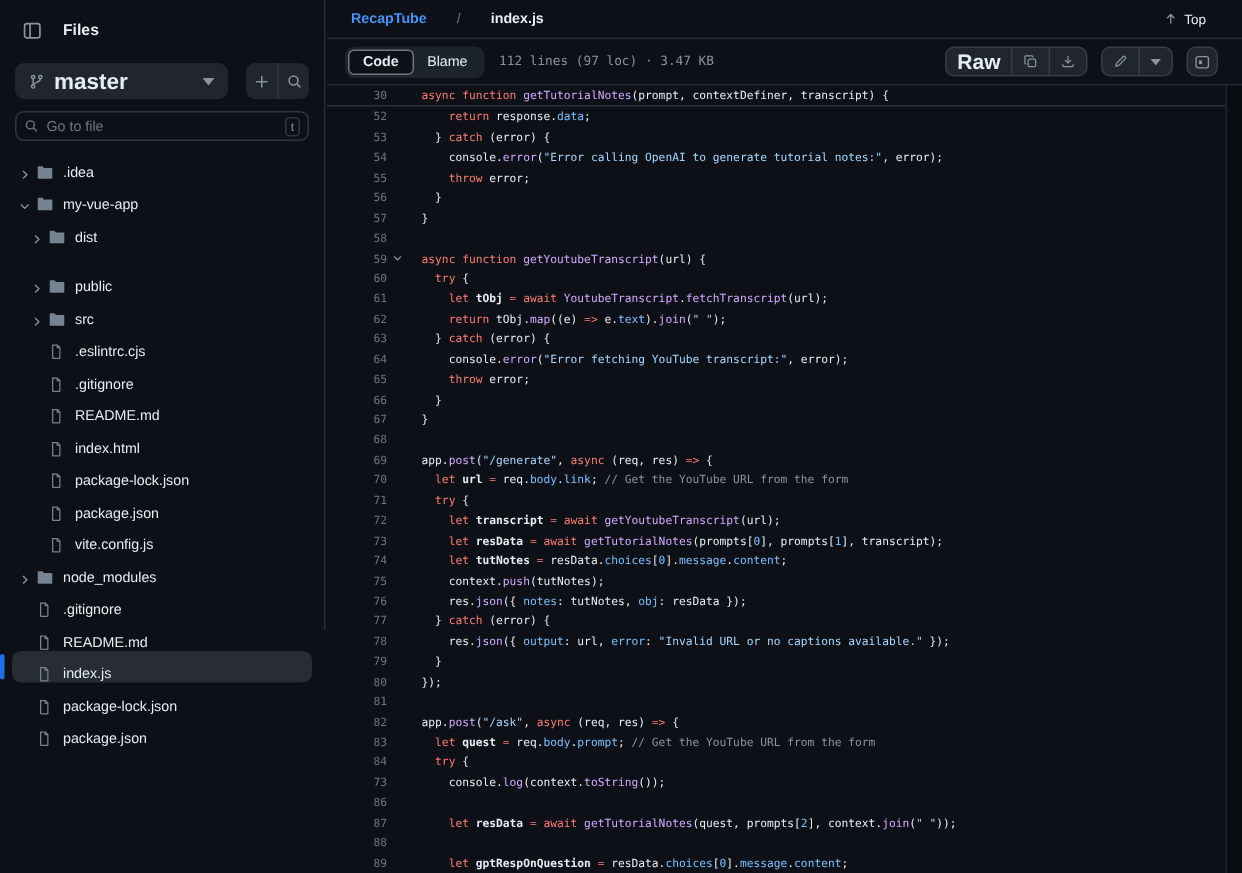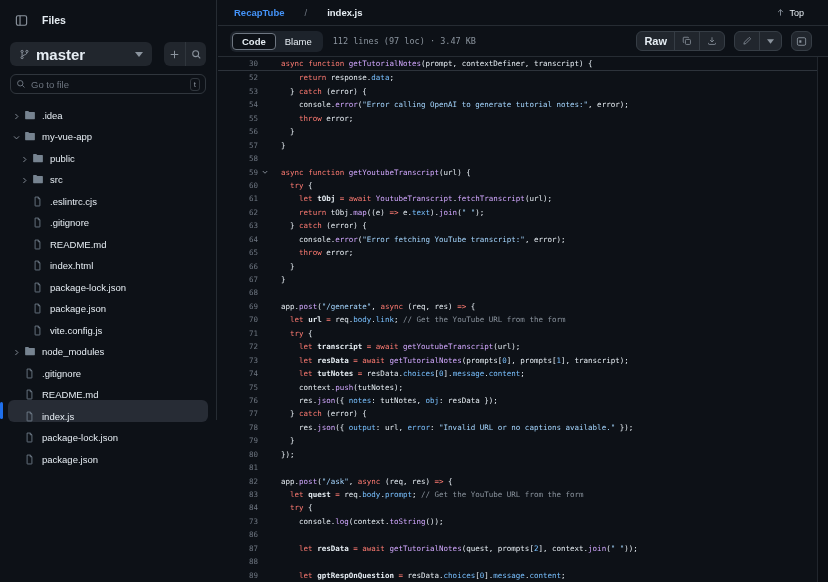--- a/index.html
+++ b/index.html
@@ -48,21 +48,21 @@
   .top-btn{margin-left:auto;display:flex;align-items:center;gap:4px;font-size:9px;font-weight:500;color:var(--text)}
   .top-btn .ticon{color:var(--muted)}
 
   .toolbar{height:31px;border-bottom:1px solid var(--border);display:flex;align-items:center;padding:0 16px 0 12px;gap:10px}
   .seg{display:flex;align-items:center;background:#1d232b;border-radius:6px;padding:2px}
   .seg-item{font-size:9.5px;padding:2px 9px;border-radius:4px;color:var(--text)}
   .seg-item.active{background:var(--bg);border:1px solid #6e7681;font-weight:600}
   .meta{font-family:"DejaVu Sans Mono",monospace;font-size:8.5px;color:var(--muted)}
   .tb-right{margin-left:auto;display:flex;align-items:center;gap:9px}
   .btn-group{display:flex;height:20px;border:1px solid var(--btn-border);border-radius:6px;overflow:hidden;background:var(--btn-bg)}
-  .btn-group button{display:flex;align-items:center;justify-content:center;padding:0 7px;color:var(--muted);font-size:11px}
+  .btn-group button{display:flex;align-items:center;justify-content:center;padding:0 7px;color:var(--muted);font-size:14px}
   .btn-group button.txt{color:var(--text);font-weight:600}
   .btn-group button + button{border-left:1px solid var(--btn-border)}
   .sq-btn{width:21px;height:20px;border:1px solid var(--btn-border);border-radius:6px;background:var(--btn-bg);display:flex;align-items:center;justify-content:center;color:var(--muted)}
 
   
   .code{position:absolute;left:0;right:11px;top:57px;bottom:0;font-family:"DejaVu Sans Mono",monospace;font-size:7.5px;overflow:hidden}
   .cl{position:relative;line-height:13.45px;height:13.45px;white-space:pre}
   .sticky .cl{background:var(--bg)}
   .sticky{border-bottom:1px solid #2d333b}
   .ln{position:absolute;left:0;top:0;width:40px;text-align:right;color:var(--faint);cursor:pointer}
@@ -163,20 +163,33 @@
             </svg>
           </span>
           <span class="ticon fico">
             <svg width="12" height="12" viewBox="0 0 16 16" fill="currentColor">
               <path d="M1.5 3.2c0-.4.3-.7.7-.7h3.4l1.5 1.4h6.7c.4 0 .7.3.7.7v8.2c0 .4-.3.7-.7.7H2.2c-.4 0-.7-.3-.7-.7z"></path>
             </svg>
           </span>
           <span class="lbl">my-vue-app</span>
         </div>
         <div class="trow" style="padding-left: 10px;">
+          <span class="ticon chev">
+            <svg width="9" height="9" viewBox="0 0 16 16" fill="none" stroke="currentColor" stroke-width="1.6">
+              <path d="M6 3.5L10.5 8 6 12.5"></path>
+            </svg>
+          </span>
+          <span class="ticon fico">
+            <svg width="12" height="12" viewBox="0 0 16 16" fill="currentColor">
+              <path d="M1.5 3.2c0-.4.3-.7.7-.7h3.4l1.5 1.4h6.7c.4 0 .7.3.7.7v8.2c0 .4-.3.7-.7.7H2.2c-.4 0-.7-.3-.7-.7z"></path>
+            </svg>
+          </span>
+          <span class="lbl">dist</span>
+        </div>
+        <div class="trow" style="padding-left: 10px; margin-top: 12px;">
           <span class="ticon chev">
             <svg width="9" height="9" viewBox="0 0 16 16" fill="none" stroke="currentColor" stroke-width="1.6">
               <path d="M6 3.5L10.5 8 6 12.5"></path>
             </svg>
           </span>
           <span class="ticon fico">
             <svg width="12" height="12" viewBox="0 0 16 16" fill="currentColor">
               <path d="M1.5 3.2c0-.4.3-.7.7-.7h3.4l1.5 1.4h6.7c.4 0 .7.3.7.7v8.2c0 .4-.3.7-.7.7H2.2c-.4 0-.7-.3-.7-.7z"></path>
             </svg>
           </span>

